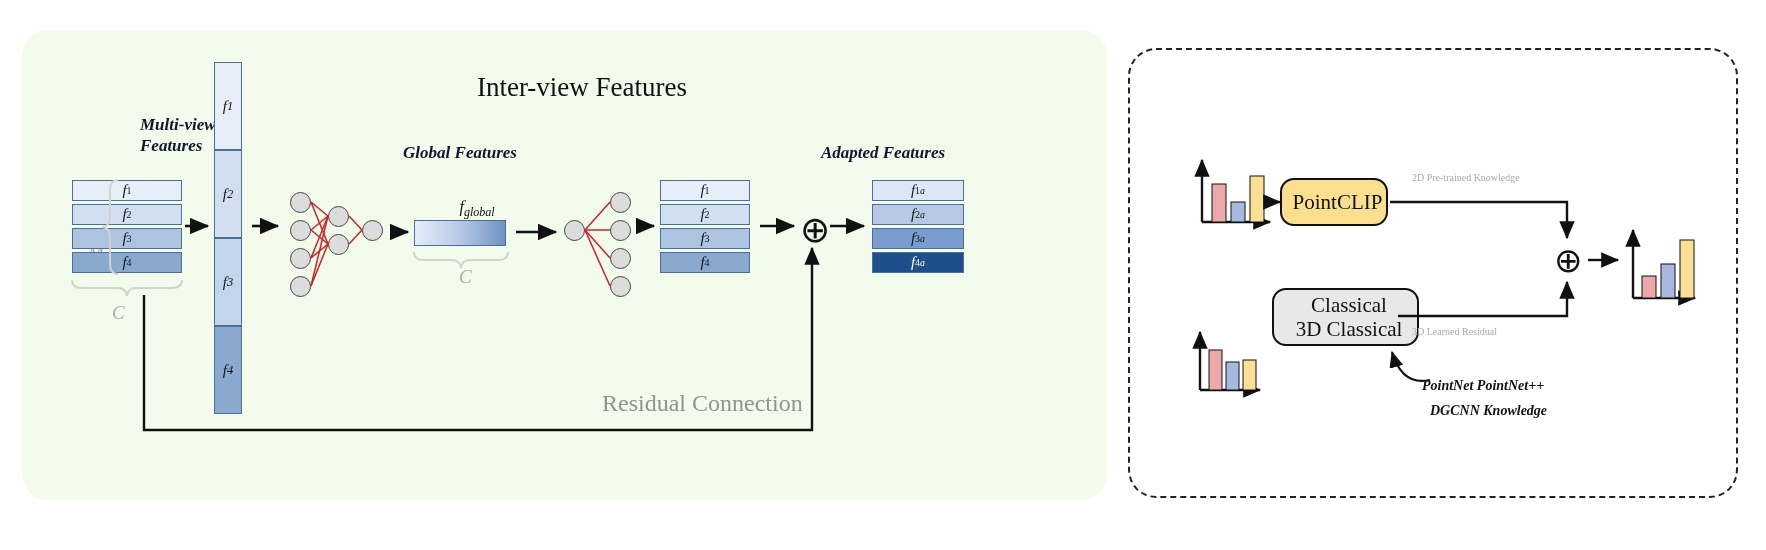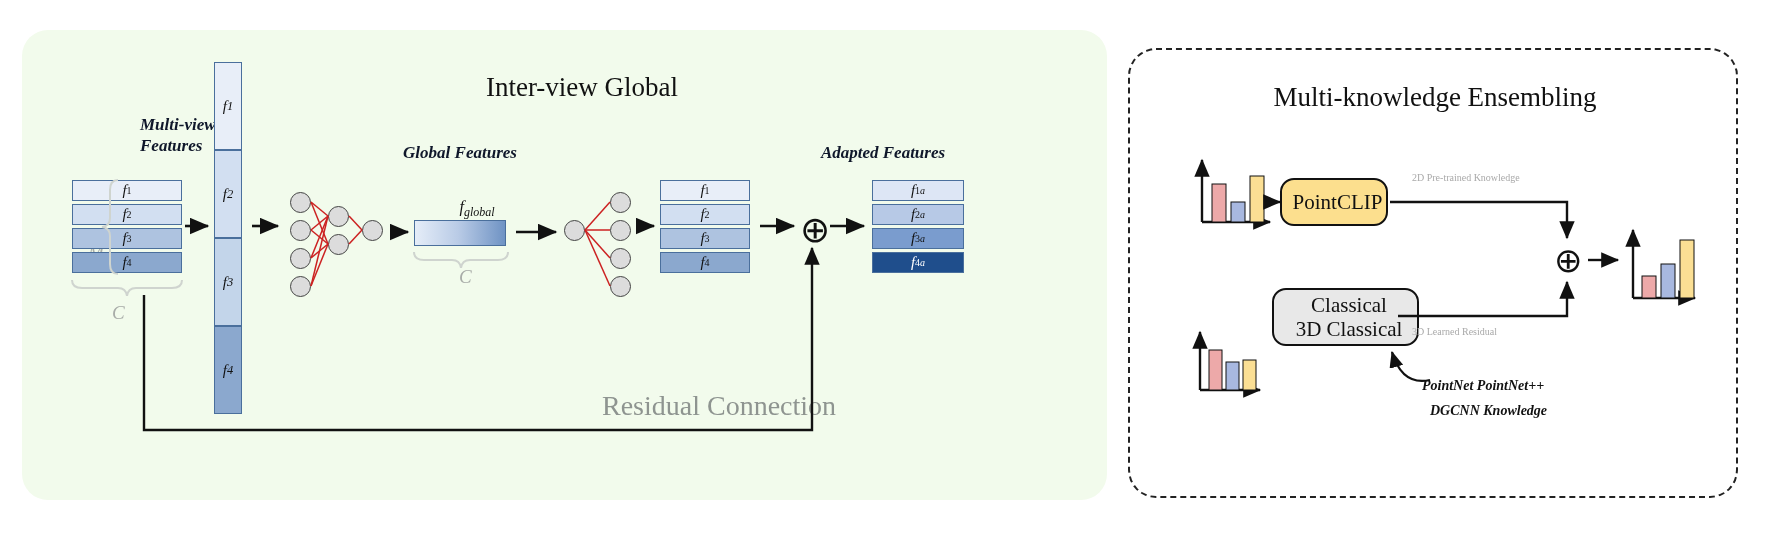--- a/index.html
+++ b/index.html
@@ -15,21 +15,21 @@
     position:absolute;font-family:"Liberation Serif",serif;
     font-size:27px;color:#111;white-space:nowrap;
   }
   .ital-label{
     position:absolute;font-family:"Liberation Serif",serif;font-style:italic;
     font-weight:700;font-size:17px;color:#0f172a;text-align:center;line-height:1.25;
     white-space:nowrap;
   }
   .gray-label{
     position:absolute;font-family:"Liberation Serif",serif;
-    font-size:28px;color:#8e9490;white-space:nowrap;text-align:center;
+    font-size:24px;color:#8e9490;white-space:nowrap;text-align:center;
   }
   .gray-ital{
     position:absolute;font-family:"Liberation Serif",serif;font-style:italic;
     font-size:19px;color:#a8aca8;white-space:nowrap;
   }
 
   
   .fbox{
     position:absolute;border:1.6px solid #4a6f9c;box-sizing:border-box;
     display:flex;align-items:center;justify-content:center;
@@ -82,21 +82,21 @@
     line-height:1;user-select:none;
   }
 </style>
 </head>
 <body>
 
 <div id="root">
 
   <div id="left-panel">
 
-    <div class="panel-title" style="left:560px;top:42px;transform:translateX(-50%);">Inter-view Global</div>
+    <div class="panel-title" style="left:560px;top:42px;transform:translateX(-50%);">Inter-view Features</div>
 
     <div class="ital-label" style="left:118px;top:84px;width:0;">
       <div style="transform:translateX(-50%);">Multi-view</div>
       <div style="transform:translateX(-50%);">Features</div>
     </div>
 
     <div class="ital-label" style="left:438px;top:112px;transform:translateX(-50%);">Global Features</div>
 
     <div class="ital-label" style="left:861px;top:112px;transform:translateX(-50%);">Adapted Features</div>
 
@@ -186,21 +186,20 @@
         <line x1="563" y1="200" x2="588" y2="228"></line>
         <line x1="563" y1="200" x2="588" y2="256"></line>
       </g>
 
       <path d="M122,265 L122,400 L790,400 L790,218" fill="none" stroke="#111" stroke-width="2.4" marker-end="url(#ah)"></path>
     </svg>
   </div>
 
   <div id="right-panel">
 
-    <div class="panel-title" style="left:305px;top:32px;transform:translateX(-50%);">Multi-knowledge Ensembling</div>
 
     <div class="rbox" style="left:150px;top:128px;width:108px;height:48px;background:#fcdf8e;">
       <span>PointCLIP</span>
     </div>
 
     <div class="rbox" style="left:142px;top:238px;width:147px;height:58px;background:#e8e8e8;">
       <span>Classical</span>
       <span>3D Classical</span>
     </div>
 

